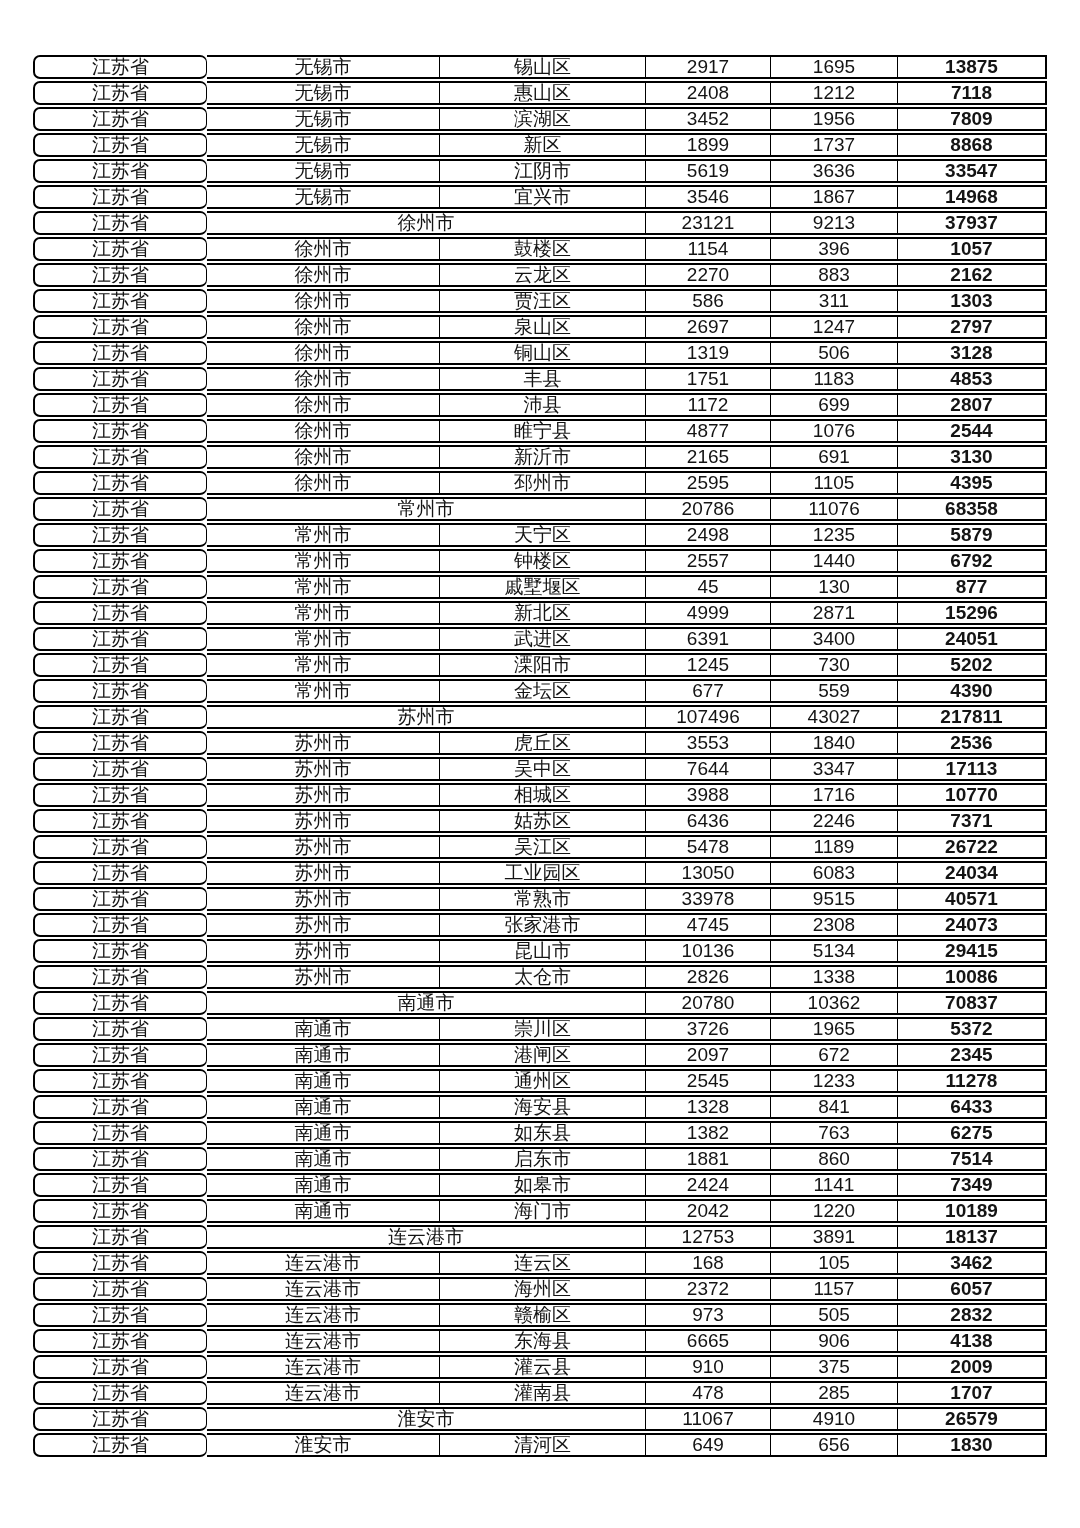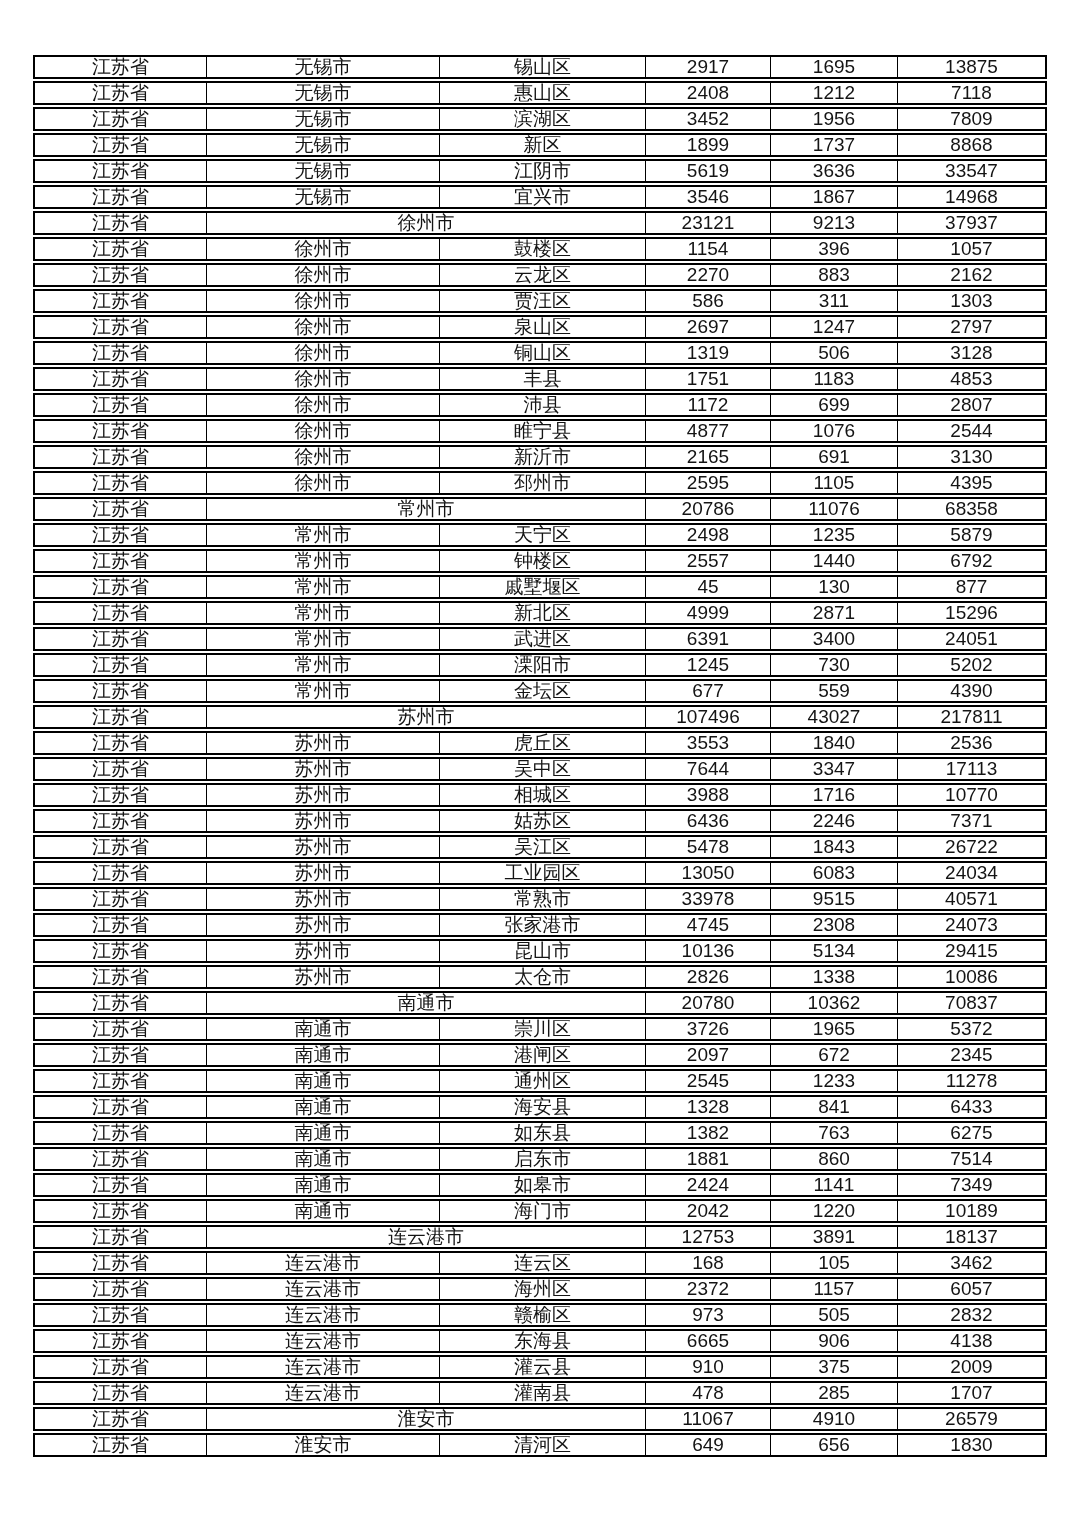--- a/index.html
+++ b/index.html
@@ -35,23 +35,25 @@
     text-align: center;
     vertical-align: middle;
     font-size: 19px;
     line-height: 20px;
     color: #141414;
     white-space: nowrap;
     overflow: hidden;
   }
   table.data-table td:first-child {
     border-left: 2px solid #000000;
+    border-radius: 7px;
   }
   table.data-table td:last-child {
     border-right: 2px solid #000000;
+    font-weight: bold;
   }
   td.cell-text {
     font-family: "Liberation Serif", serif;
   }
   td.cell-num {
     font-family: "Liberation Sans", sans-serif;
   }
   col.c-province { width: 174px; }
   col.c-city     { width: 233px; }
   col.c-district { width: 206px; }
@@ -308,21 +310,21 @@
           <td class="cell-text">姑苏区</td>
           <td class="cell-num">6436</td>
           <td class="cell-num">2246</td>
           <td class="cell-num">7371</td>
         </tr>
         <tr>
           <td class="cell-text">江苏省</td>
           <td class="cell-text">苏州市</td>
           <td class="cell-text">吴江区</td>
           <td class="cell-num">5478</td>
-          <td class="cell-num">1843</td>
+          <td class="cell-num">1189</td>
           <td class="cell-num">26722</td>
         </tr>
         <tr>
           <td class="cell-text">江苏省</td>
           <td class="cell-text">苏州市</td>
           <td class="cell-text">工业园区</td>
           <td class="cell-num">13050</td>
           <td class="cell-num">6083</td>
           <td class="cell-num">24034</td>
         </tr>

